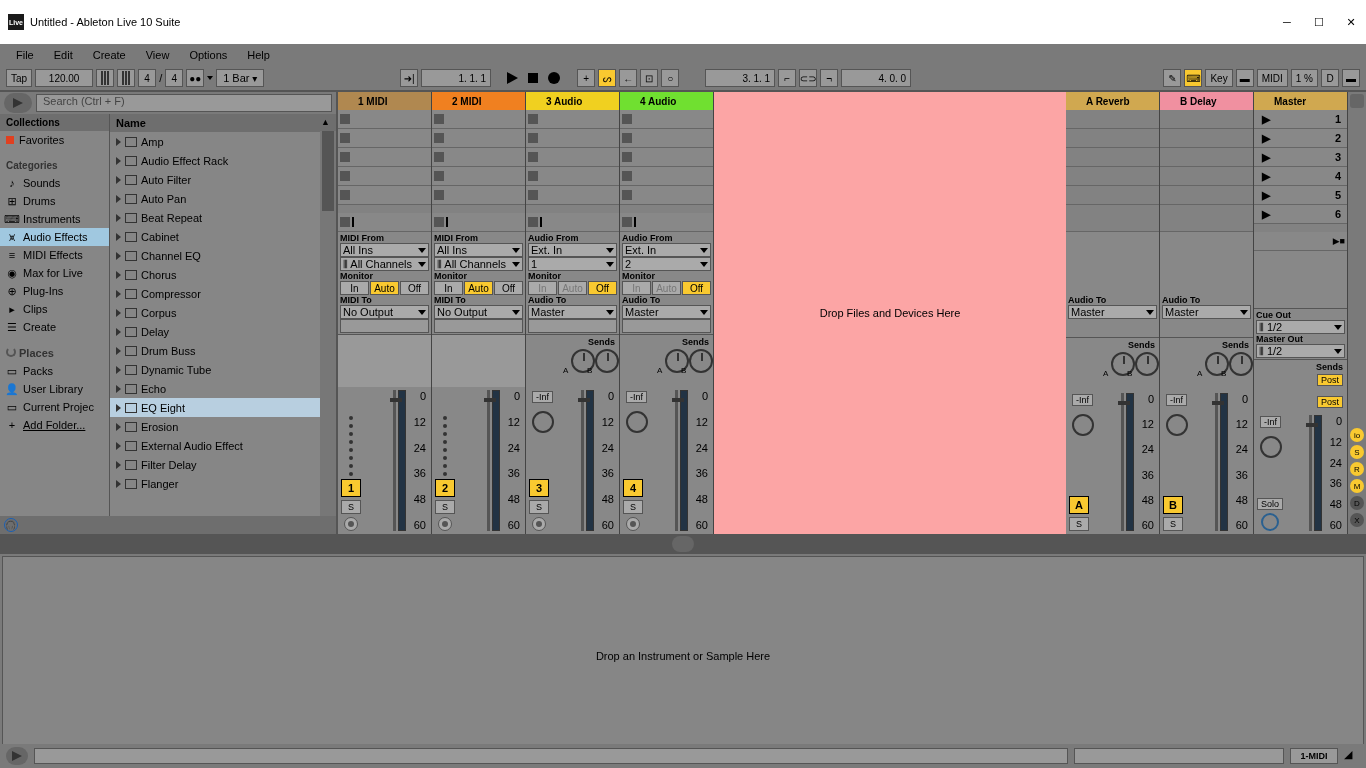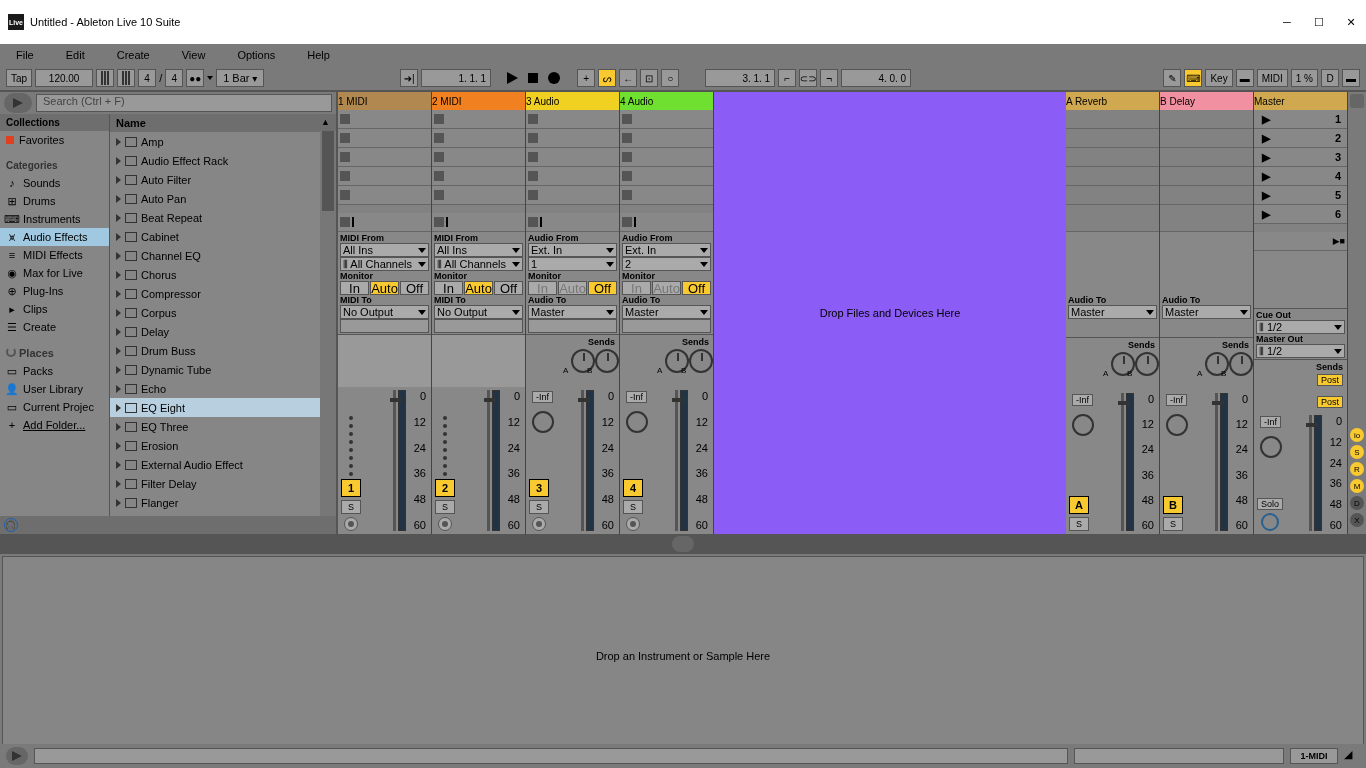--- a/index.html
+++ b/index.html
@@ -6,21 +6,21 @@
 body { background:#7a7a7a; width:1366px; height:768px; overflow:hidden; }
 
 
 .titlebar { background:#fff; height:44px; display:flex; align-items:center; padding:0 8px; justify-content:space-between; }
 .titlebar .left { display:flex; align-items:center; gap:6px; }
 .titlebar .logo { width:16px; height:16px; background:#1a1a1a; color:#fff; font-size:7px; display:flex; align-items:center; justify-content:center; font-weight:bold; }
 .titlebar .wbtns { display:flex; gap:18px; align-items:center; }
 .titlebar .wbtn { width:14px; height:14px; display:flex; align-items:center; justify-content:center; }
 
 
-.menubar { background:#7a7a7a; height:22px; display:flex; align-items:center; padding:0 6px; gap:12px; }
+.menubar { background:#7a7a7a; height:22px; display:flex; align-items:center; padding:0 6px; gap:0; }
 .menubar span { padding:3px 10px; color:#000; }
 
 
 .ctrlbar { background:#7a7a7a; height:26px; display:flex; align-items:center; padding:2px 6px; gap:3px; border-bottom:2px solid #555; }
 .cbox { background:#999; border:1px solid #555; height:18px; display:flex; align-items:center; justify-content:center; padding:0 4px; color:#000; font-size:10px; }
 .cbox.small { width:18px; padding:0; }
 .cbox.yellow { background:#f9c930; }
 .metro { display:flex; gap:1px; }
 .metro span { width:2px; height:14px; background:#333; }
 .spacer { flex:1; }
@@ -53,32 +53,32 @@
 .brow-foot { height:18px; background:#6e6e6e; display:flex; align-items:center; padding:0 4px; gap:4px; }
 .brow-foot .q { width:14px;height:14px;border:1px solid #1a5fb4;border-radius:50%;color:#1a5fb4;display:flex;align-items:center;justify-content:center;font-size:9px; }
 
 
 .session { flex:1; display:flex; background:#828282; position:relative; }
 .tracks { display:flex; height:100%; }
 .track { display:flex; flex-direction:column; border-right:1px solid #444; }
 .track.t1,.track.t2,.track.t3,.track.t4 { width:94px; }
 .track.ret { width:94px; }
 .track.master { width:94px; }
-.trk-hdr { height:18px; padding:0 0; display:flex; align-items:center; font-weight:normal; color:#000; font-size:10px; }
+.trk-hdr { height:18px; padding:0 20px; display:flex; align-items:center; font-weight:bold; color:#000; font-size:10px; }
 .c-brown{background:#b08850;} .c-orange{background:#f08020;} .c-yellow{background:#f0d020;} .c-green{background:#70e030;}
 .c-pink{background:#f090a0;} .c-tan{background:#d0a850;}
 .clipslot { height:19px; background:#888; border-bottom:1px solid #666; display:flex; align-items:center; padding:0 2px; }
 .clipslot .stop { width:10px;height:10px;background:#555; }
-.dropzone { flex:1; background:#8b5cf6; display:flex; align-items:center; justify-content:center; color:#000; font-size:11px;text-align:center; }
+.dropzone { flex:1; background:#fca5a5; display:flex; align-items:center; justify-content:center; color:#000; font-size:11px;text-align:center; }
 .iorow { background:#888; border-bottom:1px solid #555; padding:1px 2px; font-size:9px; color:#000; }
 .iorow .lbl { font-size:9px; color:#000; font-weight:bold; }
 .iosel { background:#aaa; border:1px solid #555; height:14px; width:100%; display:flex; align-items:center; padding:0 2px; justify-content:space-between; font-size:9px; }
 .iosel .arr { width:0;height:0;border-left:4px solid transparent;border-right:4px solid transparent;border-top:5px solid #000; }
 .monrow { display:flex; gap:1px; }
-.monbtn { flex:1; background:#aaa; border:1px solid #555; height:14px; display:flex; align-items:center; justify-content:center; font-size:13px; }
+.monbtn { flex:1; background:#aaa; border:1px solid #555; height:14px; display:flex; align-items:center; justify-content:center; font-size:10px; }
 .monbtn.on { background:#f9c930; }
 .monbtn.dim { color:#777; }
 .sends { height:52px; background:#888; display:flex; justify-content:flex-end; align-items:center; position:relative; }
 .sends .slabel { position:absolute; top:2px; right:4px; font-size:9px; font-weight:bold; }
 .knob { width:24px;height:24px;border:2px solid #333;border-radius:50%;position:relative; }
 .knob::after { content:''; position:absolute; left:50%; top:2px; width:2px; height:8px; background:#333; transform-origin:bottom; }
 .mixer { flex:1; background:#888; display:flex; padding:3px; gap:2px; position:relative; min-height:112px;}
 .mixer .leftcol { display:flex; flex-direction:column; align-items:center; gap:3px; justify-content:flex-end; }
 .mixer .panknob { width:22px;height:22px;border:2px solid #333;border-radius:50%;position:absolute; top:24px; left:6px;}
 .mixer .inflabel { background:#aaa; border:1px solid #555; padding:0 3px; font-size:9px; position:absolute; top:4px; left:6px;}
@@ -359,25 +359,20 @@
               <span>Echo</span>
             </div>
             <div class="britem sel">
               <span class="tri"></span>
               <span class="foldico"></span>
               <span>EQ Eight</span>
             </div>
             <div class="britem">
               <span class="tri"></span>
               <span class="foldico"></span>
-              <span>EQ Three</span>
-            </div>
-            <div class="britem">
-              <span class="tri"></span>
-              <span class="foldico"></span>
               <span>Erosion</span>
             </div>
             <div class="britem">
               <span class="tri"></span>
               <span class="foldico"></span>
               <span>External Audio Effect</span>
             </div>
             <div class="britem">
               <span class="tri"></span>
               <span class="foldico"></span>

